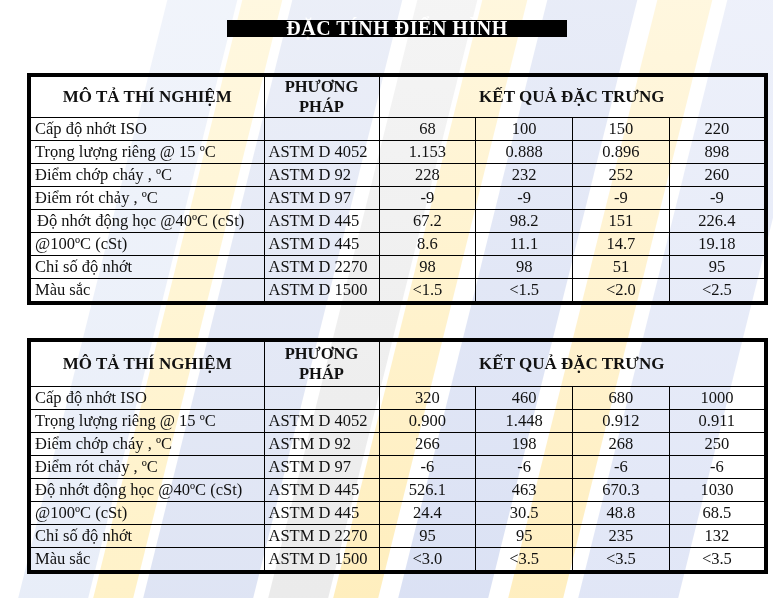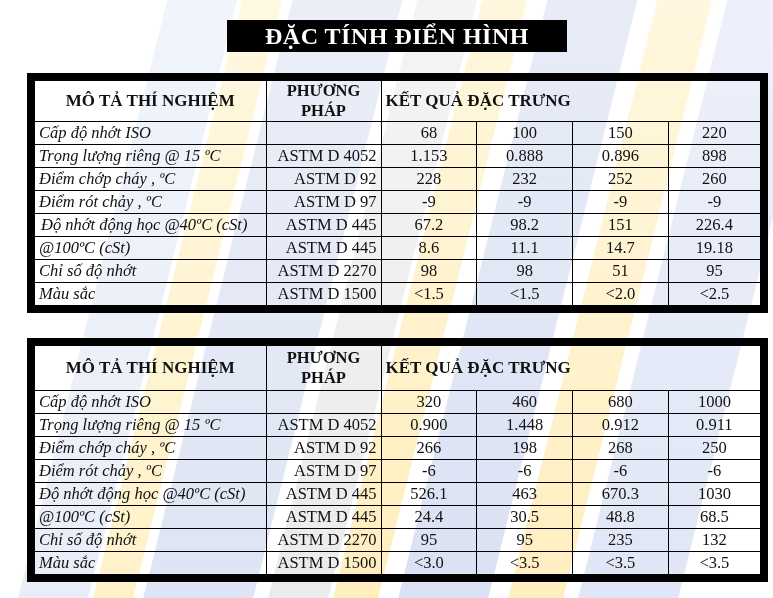--- a/index.html
+++ b/index.html
@@ -15,48 +15,48 @@
     .wm .b1 { left: 90px;  width: 70px;  background: linear-gradient(180deg, rgba(230,236,248,0.55), rgba(225,232,246,0.8)); }
     .wm .b2 { left: 165px; width: 40px;  background: linear-gradient(180deg, rgba(255,240,190,0.45), rgba(255,232,160,0.6)); }
     .wm .b3 { left: 215px; width: 110px; background: linear-gradient(180deg, rgba(220,226,242,0.55), rgba(210,218,240,0.75)); }
     .wm .b4 { left: 340px; width: 60px;  background: linear-gradient(180deg, rgba(235,235,235,0.5), rgba(225,225,225,0.7)); }
     .wm .b5 { left: 405px; width: 45px;  background: linear-gradient(180deg, rgba(255,238,185,0.45), rgba(255,228,150,0.65)); }
     .wm .b6 { left: 470px; width: 90px;  background: linear-gradient(180deg, rgba(215,222,242,0.55), rgba(205,214,240,0.75)); }
     .wm .b7 { left: 580px; width: 55px;  background: linear-gradient(180deg, rgba(255,236,180,0.4), rgba(255,226,145,0.6)); }
     .wm .b8 { left: 650px; width: 100px; background: linear-gradient(180deg, rgba(222,228,246,0.5), rgba(210,218,242,0.7)); }
 
     .title-bar {
-      position: absolute; left: 227px; top: 20px; width: 340px; height: 32px;
+      position: absolute; left: 227px; top: 20px; width: 340px; height: 17px;
       background: #000; color: #fff; z-index: 2;
       display: flex; align-items: center; justify-content: center;
-      font-weight: bold; font-size: 24px; letter-spacing: 0.5px;
+      font-weight: bold; font-size: 20px; letter-spacing: 0.5px;
     }
 
     table.spec {
       position: absolute; left: 27px; width: 741px; z-index: 2;
-      border-collapse: collapse; border: 8px solid #000000;
+      border-collapse: collapse; border: 4px solid #000000;
       table-layout: fixed; font-size: 16.5px;
     }
     table.spec td, table.spec th {
       border: 1.5px solid #000; padding: 0 4px; height: 22px; line-height: 20px;
       background: transparent; white-space: nowrap; overflow: hidden;
     }
     table.spec th { font-weight: bold; }
     .t1 { top: 73px; }
     .t2 { top: 338px; }
     .col-desc { width: 235px; }
     .col-method { width: 115px; }
     .hdr-row th { height: 48px; }
     .hdr-desc { text-align: center; font-size: 17px; }
     .hdr-method { text-align: center; font-size: 16.5px; line-height: 19px; font-family: Liberation Serif, serif; }
-    .hdr-results { text-align: left; font-size: 17px; }
-    td.desc { text-align: left; font-style: italic; }
+    .hdr-results { text-align: center; font-size: 17px; }
+    td.desc { text-align: left; }
     td.desc.right { text-align: left; padding-right: 6px; }
     td.desc.indent1 { padding-left: 6px; }
-    td.method { text-align: right; }
+    td.method { text-align: left; }
     td.val { text-align: center; }
     .t2 td, .t2 th { height: 24.3px; }
     .t2 .hdr-row th { height: 44px; }
   </style>
 </head>
 <body>
 
 <div class="wm">
   <div class="band b1"></div>
     <div class="band b2"></div>

